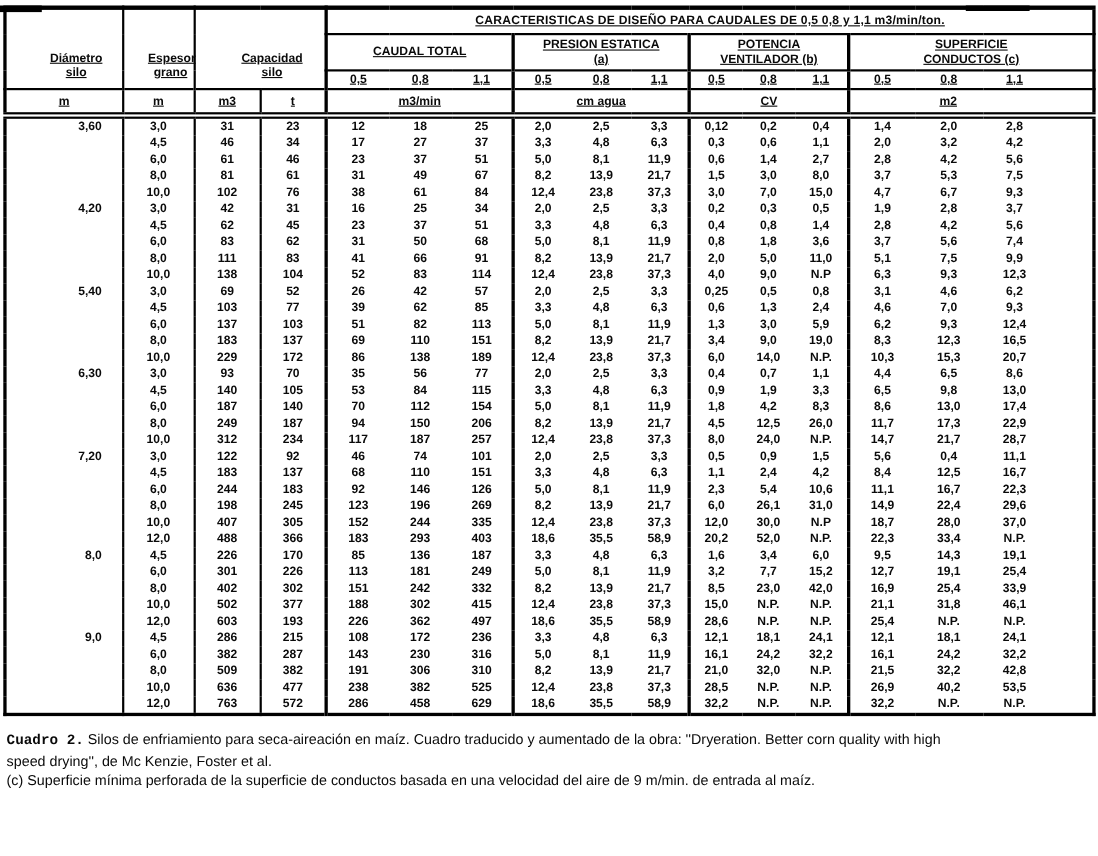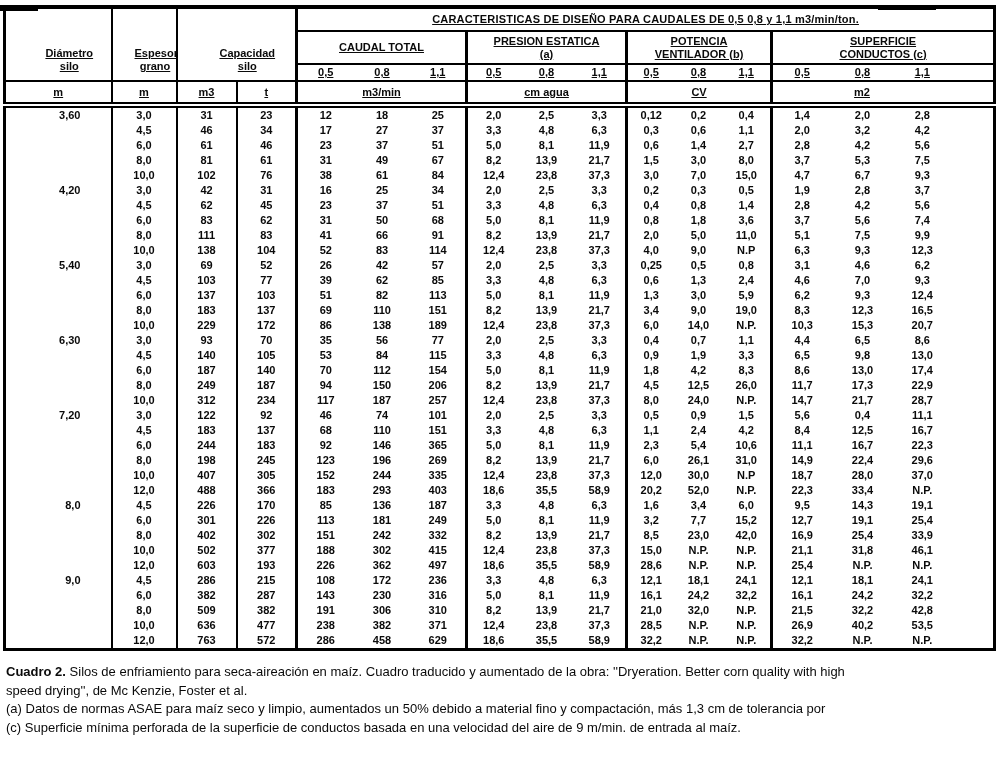--- a/index.html
+++ b/index.html
@@ -43,31 +43,31 @@
     height: 24px; text-align: center; vertical-align: middle;
     border-top: 2px solid #000; border-bottom: 6px double #000;
   }
   th.padr, td:nth-child(16) { padding-right: 42px; }
 
   
   tbody td {
     font-size: 11px; height: 15px; line-height: 15px;
     text-align: center; vertical-align: middle; white-space: nowrap;
   }
-  tbody td:nth-child(1)  { text-align: right; padding-right: 30px; border-right: 2px solid #000; margin-top: 10px; }
+  tbody td:nth-child(1)  { text-align: right; padding-right: 18px; border-right: 2px solid #000; margin-top: 10px; }
   tbody td:nth-child(2)  { border-right: 2px solid #000; }
   tbody td:nth-child(3)  { border-right: 2px solid #000; }
   tbody td:nth-child(4)  { border-right: 3px solid #000; }
   tbody td:nth-child(7)  { border-right: 3px solid #000; }
   tbody td:nth-child(10) { border-right: 3px solid #000; }
   tbody td:nth-child(13) { border-right: 3px solid #000; }
 
   
   .footer { margin: 12px 4px 0 6px; font-size: 13px; line-height: 18.5px; font-weight: normal; }
-  .fbold { font-weight: bold; }
+  .fbold { font-weight: bold; font-family: Liberation Mono, monospace; }
 </style>
 </head>
 <body>
 
 <div class="page">
   <div class="artifact a1"></div>
   <div class="artifact a2"></div>
 
   <table class="design">
     <colgroup>
@@ -544,21 +544,21 @@
           <td>12,5</td>
           <td>16,7</td>
         </tr>
         <tr>
           <td></td>
           <td>6,0</td>
           <td>244</td>
           <td>183</td>
           <td>92</td>
           <td>146</td>
-          <td>365</td>
+          <td>126</td>
           <td>5,0</td>
           <td>8,1</td>
           <td>11,9</td>
           <td>2,3</td>
           <td>5,4</td>
           <td>10,6</td>
           <td>11,1</td>
           <td>16,7</td>
           <td>22,3</td>
         </tr>
@@ -760,21 +760,21 @@
           <td>32,2</td>
           <td>42,8</td>
         </tr>
         <tr>
           <td></td>
           <td>10,0</td>
           <td>636</td>
           <td>477</td>
           <td>238</td>
           <td>382</td>
-          <td>371</td>
+          <td>525</td>
           <td>12,4</td>
           <td>23,8</td>
           <td>37,3</td>
           <td>28,5</td>
           <td>N.P.</td>
           <td>N.P.</td>
           <td>26,9</td>
           <td>40,2</td>
           <td>53,5</td>
         </tr>
@@ -795,16 +795,15 @@
           <td>32,2</td>
           <td>N.P.</td>
           <td>N.P.</td>
         </tr>
       </tbody>
   </table>
 
   <div class="footer">
     <div><span class="fbold">Cuadro 2.</span><span> Silos de enfriamiento para seca-aireación en maíz. Cuadro traducido y aumentado de la obra: ''Dryeration. Better corn quality with high</span></div>
     <div>speed drying'', de Mc Kenzie, Foster et al.</div>
-    <div>(a) Datos de normas ASAE para maíz seco y limpio, aumentados un 50% debido a material fino y compactación, más 1,3 cm de tolerancia por</div>
     <div>(c) Superficie mínima perforada de la superficie de conductos basada en una velocidad del aire de 9 m/min. de entrada al maíz.</div>
   </div>
 </div>
 
 </body></html>

